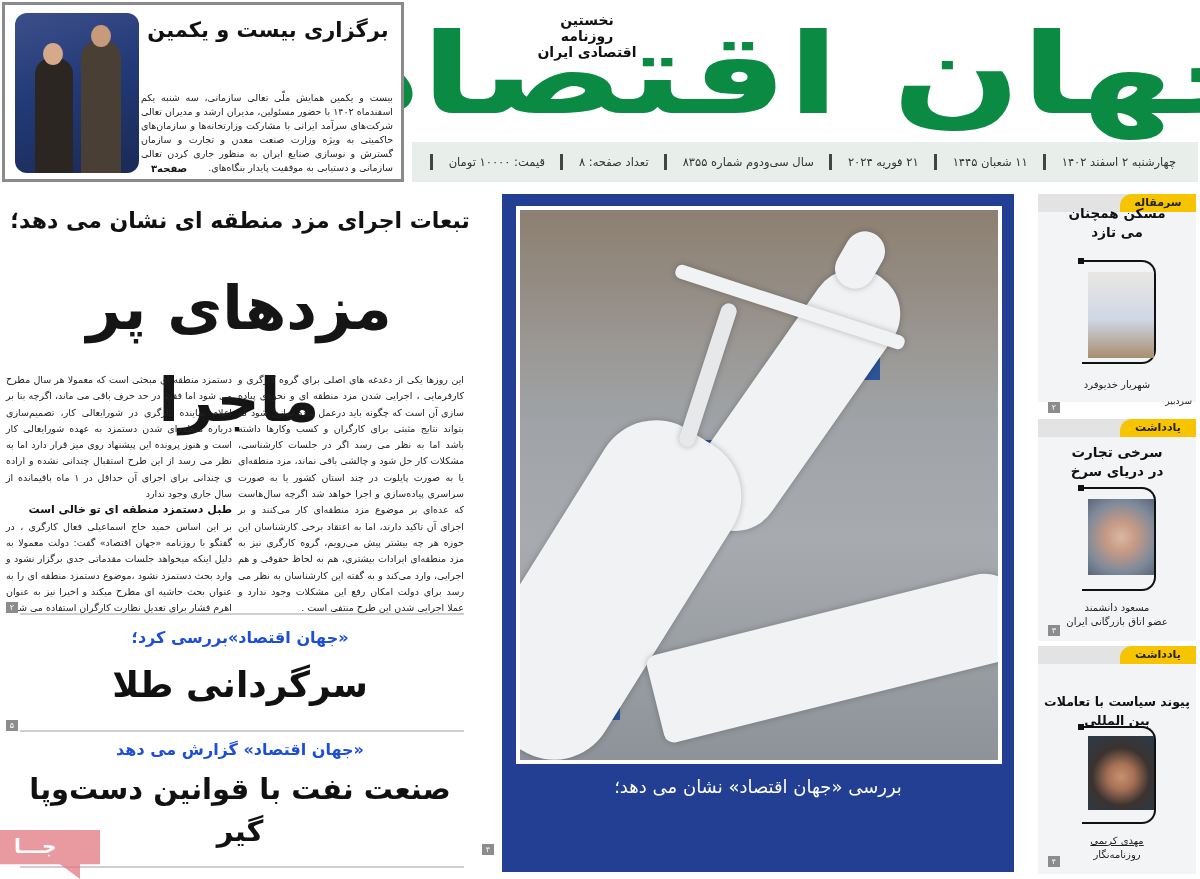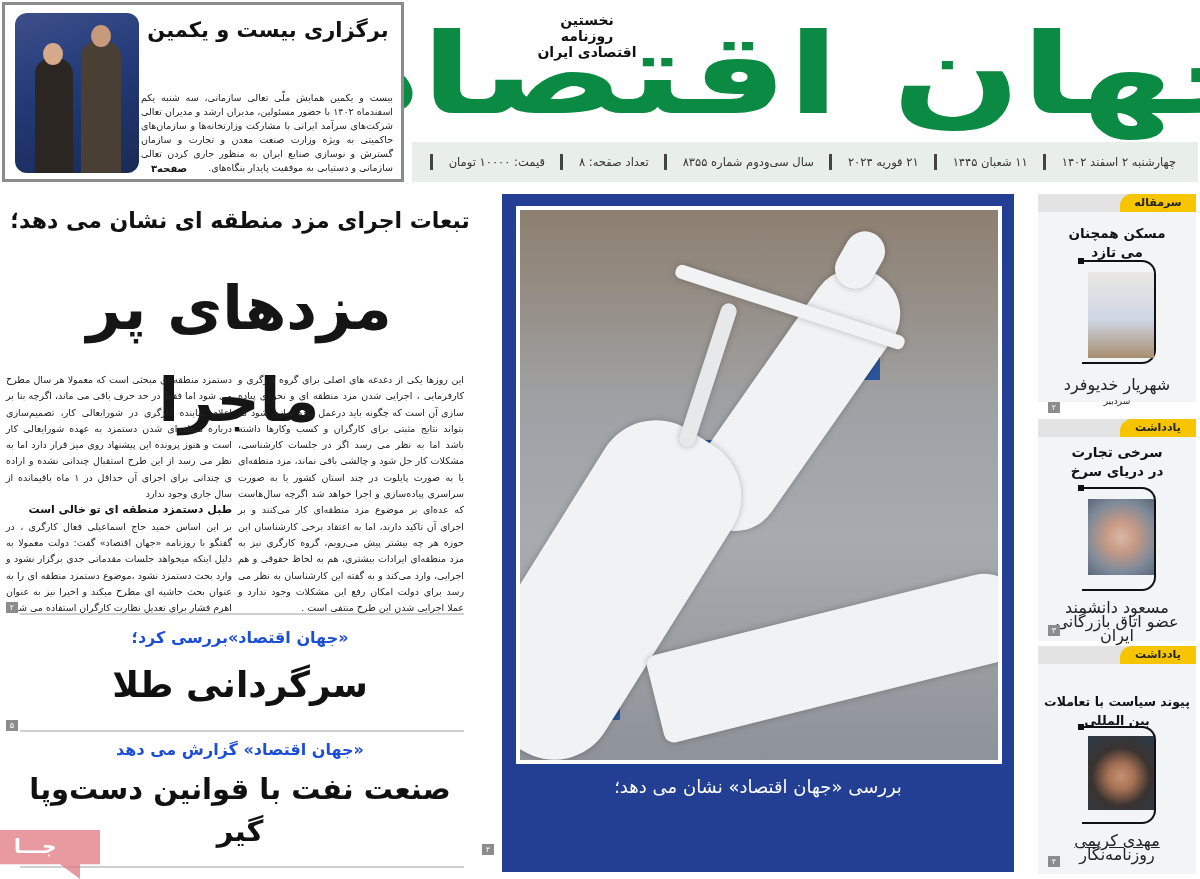--- a/index.html
+++ b/index.html
@@ -61,21 +61,21 @@
   .feature-title { position: absolute; left: 0; width: 100%; top: 616px; text-align: center; color: #fff; font-weight: 900; font-size: 38px; line-height: 50px; }
 
   
   .rail { position: absolute; left: 1038px; width: 158px; background: #f3f4f5; }
   .rail-tab { position: absolute; right: 0; top: 0; width: 76px; height: 18px; background: #f6c500; border-radius: 12px 0 0 0; color: #222; font-size: 11px; line-height: 18px; text-align: center; font-weight: 700; }
   .rail-tab-strip { position: absolute; left: 0; top: 0; width: 100%; height: 18px; background: #e3e3e3; }
   .rail-title { position: absolute; left: 4px; right: 4px; text-align: center; font-weight: 900; font-size: 13.5px; line-height: 19px; color: #111; }
   .rail-frame { position: absolute; left: 44px; width: 74px; border: 2px solid #111; border-left: none; border-radius: 0 14px 14px 0; }
   .rail-frame::before { content:""; position:absolute; left:-4px; top:-4px; width:6px; height:6px; background:#111; }
   .rail-photo { position: absolute; left: 50px; width: 66px; background: #ccc; overflow: hidden; }
-  .rail-author { position: absolute; left: 4px; right: 4px; text-align: center; font-size: 16px; line-height: 14px; color: #222; }
+  .rail-author { position: absolute; left: 4px; right: 4px; text-align: center; font-size: 10px; line-height: 14px; color: #222; }
 </style>
 </head>
 <body>
 
 <header>
   <div class="masthead">
     <div class="logo-text">جهان اقتصاد</div>
     <div class="tagline">
       <div>نخستین روزنامه</div>
       <div>اقتصادی ایران</div>
@@ -159,28 +159,28 @@
   </div>
   <div class="feature-kicker">بررسی «جهان اقتصاد» نشان می دهد؛</div>
   <div class="page-badge" style="left:-20px; top:650px;">۴</div>
 </section>
 
 <aside>
 
   <div class="rail" style="top:194px; height:208px;">
     <div class="rail-tab-strip"></div>
     <div class="rail-tab">سرمقاله</div>
-    <div class="rail-title" style="top:30px;">
+    <div class="rail-title" style="top:10px;">
       <div>مسکن همچنان</div>
       <div>می تازد</div>
     </div>
     <div class="rail-frame" style="top:66px; height:104px;"></div>
     <div class="rail-photo" style="top:78px; height:86px; background:linear-gradient(180deg,#e9e7e3 0%,#cfd7e6 55%,#a88e70 100%);"></div>
     <div class="rail-author" style="top:184px;">شهریار خدیوفرد</div>
-    <div class="rail-author" style="top:200px; font-size:9px;">سردبیر</div>
+    <div class="rail-author" style="top:200px; font-size:9px;text-align:right;">سردبیر</div>
     <div class="page-badge" style="left:10px; top:208px;">۲</div>
   </div>
 
   <div class="rail" style="top:419px; height:222px;">
     <div class="rail-tab-strip"></div>
     <div class="rail-tab">یادداشت</div>
     <div class="rail-title" style="top:24px;">
       <div>سرخی تجارت</div>
       <div>در دریای سرخ</div>
     </div>

